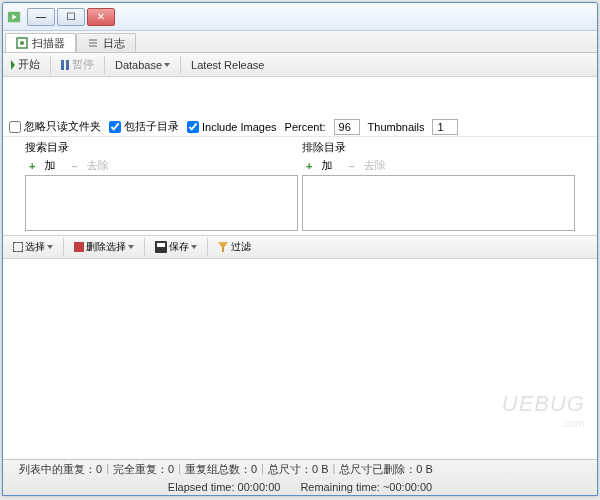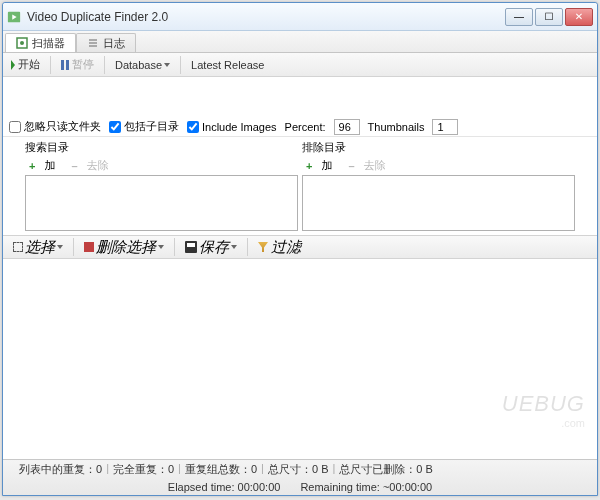--- a/index.html
+++ b/index.html
@@ -41,21 +41,21 @@
 .dirs { display: flex; gap: 4px; padding: 2px 22px 4px; }
 .dircol { flex: 1; }
 .dirhdr { font-size: 11px; padding: 1px 0; }
 .dirops { display: flex; align-items: center; gap: 8px; font-size: 11px; padding: 1px 0; }
 .plus { color: #2f8f2f; font-weight: bold; }
 .minus { color: #c04040; font-weight: bold; }
 .greyed { color: #b8b8b8; }
 .dirbox { height: 56px; border: 1px solid #b0b0b0; background: #fff; }
 
 
-.toolbar2 { height: 24px; background: linear-gradient(#f9f9f9,#ececec); border-top: 1px solid #d3d3d3; border-bottom: 1px solid #d3d3d3; display: flex; align-items: center; padding: 0 6px; font-size: 15px; gap: 6px; font-style: italic; }
+.toolbar2 { height: 24px; background: linear-gradient(#f9f9f9,#ececec); border-top: 1px solid #d3d3d3; border-bottom: 1px solid #d3d3d3; display: flex; align-items: center; padding: 0 6px; font-size: 10px; gap: 6px; }
 .sqicon { width: 10px; height: 10px; border: 1px dashed #555; }
 .redicon { width: 10px; height: 10px; background: #c04040; }
 .disk { width: 12px; height: 12px; background: #333; border-radius: 1px; position: relative; }
 .disk::after { content:''; position:absolute; top:2px; left:2px; width:8px; height:4px; background:#fff; }
 .funnel { width: 10px; height: 10px; background: linear-gradient(#e6b54a,#c8912d); clip-path: polygon(0 0,100% 0,60% 55%,60% 100%,40% 100%,40% 55%); }
 
 
 .main { flex: 1; background: #fff; border-top: 1px solid #fff; position: relative; }
 
 
@@ -71,21 +71,20 @@
 </head>
 <body>
 
 <div class="window">
 
   <div class="titlebar">
     <svg class="icon-app" viewBox="0 0 16 16">
         <rect x="1" y="2" width="14" height="12" fill="#6fb86f" rx="1"></rect>
         <polygon points="6,5 6,11 11,8" fill="#fff"></polygon>
       </svg>
-    <div class="title-text">Video Duplicate Finder 2.0</div>
     <div class="winbtns">
       <div class="winbtn">—</div>
       <div class="winbtn">☐</div>
       <div class="winbtn close">✕</div>
     </div>
   </div>
 
   <div class="tabstrip">
     <div class="tab">
       <svg class="ticon" viewBox="0 0 12 12">

